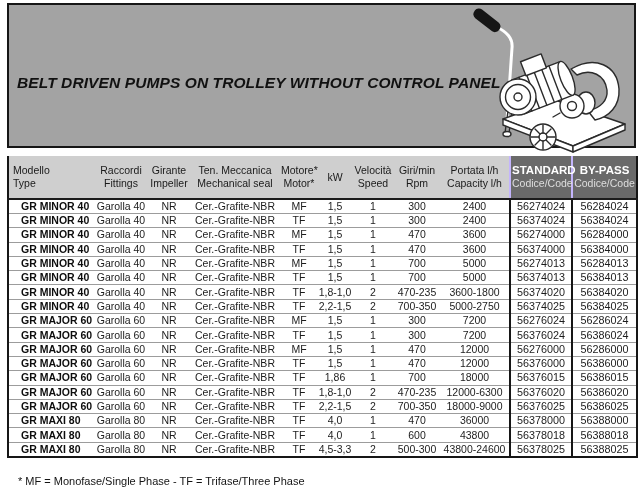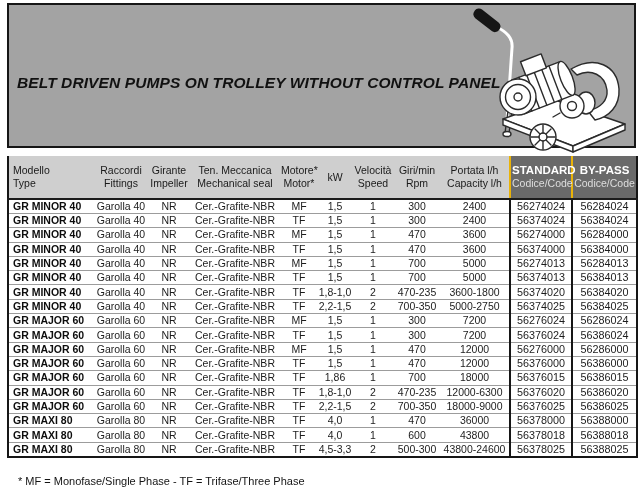--- a/index.html
+++ b/index.html
@@ -41,33 +41,33 @@
   thead th {
     background:#cfcfcf;
     font-weight:normal; font-size:10.5px; line-height:13px;
     height:43px; vertical-align:middle; text-align:center;
     border-bottom:2px solid #1c1c1c;
     padding:0 1px;
   }
   thead th.first { text-align:left; padding-left:4px; }
   thead th.dark {
     background:#6a6a6a; color:#ffffff;
-    border-left:2px solid #eab308;
+    border-left:2px solid #c4b5fd;
   }
   thead th.dark .t1 { font-weight:bold; font-size:11.5px; }
   thead th.dark .t2 { color:#dedede; font-size:10.5px; }
 
   tbody td {
     height:14.3px; text-align:center; vertical-align:middle;
     font-size:10.5px; line-height:13px; color:#1c1c1c;
     border-top:1px solid #9c9c9c;
     padding:0; white-space:nowrap; overflow:hidden;
   }
   tbody tr:first-child td { border-top:none; }
-  tbody td.first { text-align:left; padding-left:4px; font-weight:bold; color:#0d0d0d; }
+  tbody td.first { text-align:left; padding-left:12px; font-weight:bold; color:#0d0d0d; }
   tbody td.codecol { border-left:2px solid #161616; font-size:10.8px; }
 
   .footnote {
     position:absolute; left:18px; top:475px;
     font-size:11px; color:#141414; white-space:nowrap;
   }
 
   svg .ln { stroke:#2b2b2b; stroke-width:1.4; fill:none; stroke-linecap:round; stroke-linejoin:round; }
   svg .fw { stroke:#2b2b2b; stroke-width:1.4; fill:#ffffff; stroke-linejoin:round; }
   svg .fb { fill:#151515; stroke:none; }

